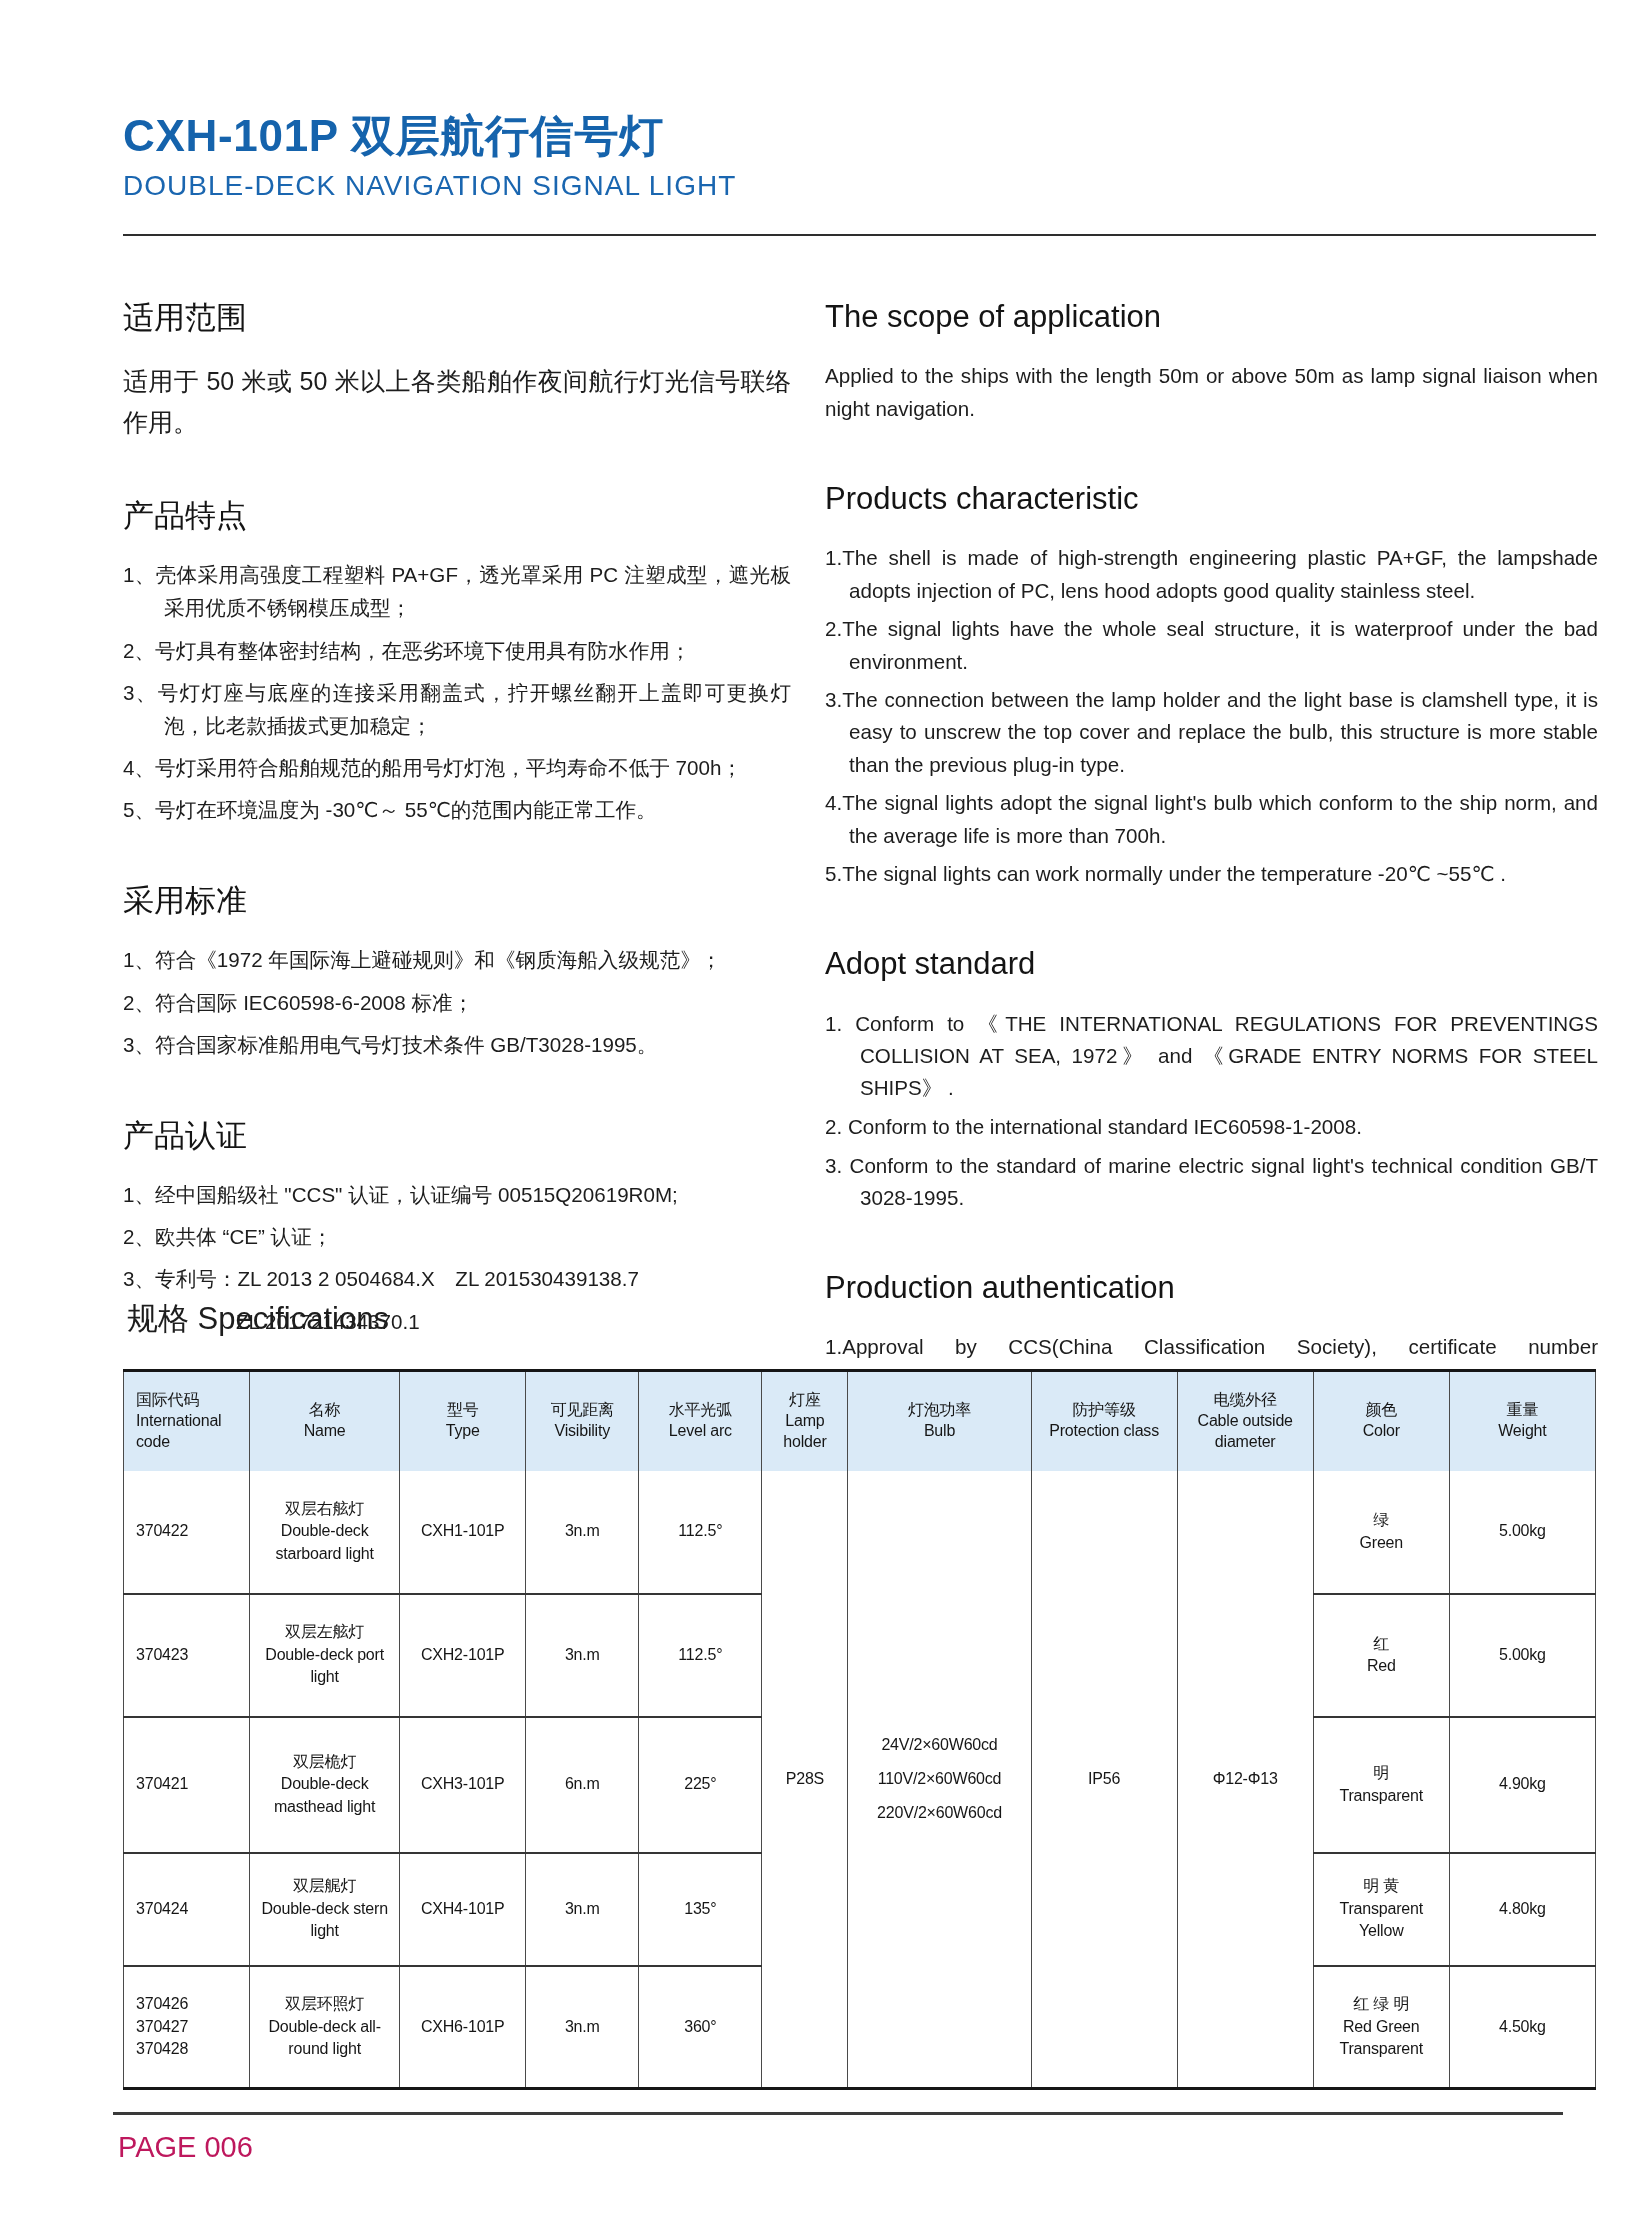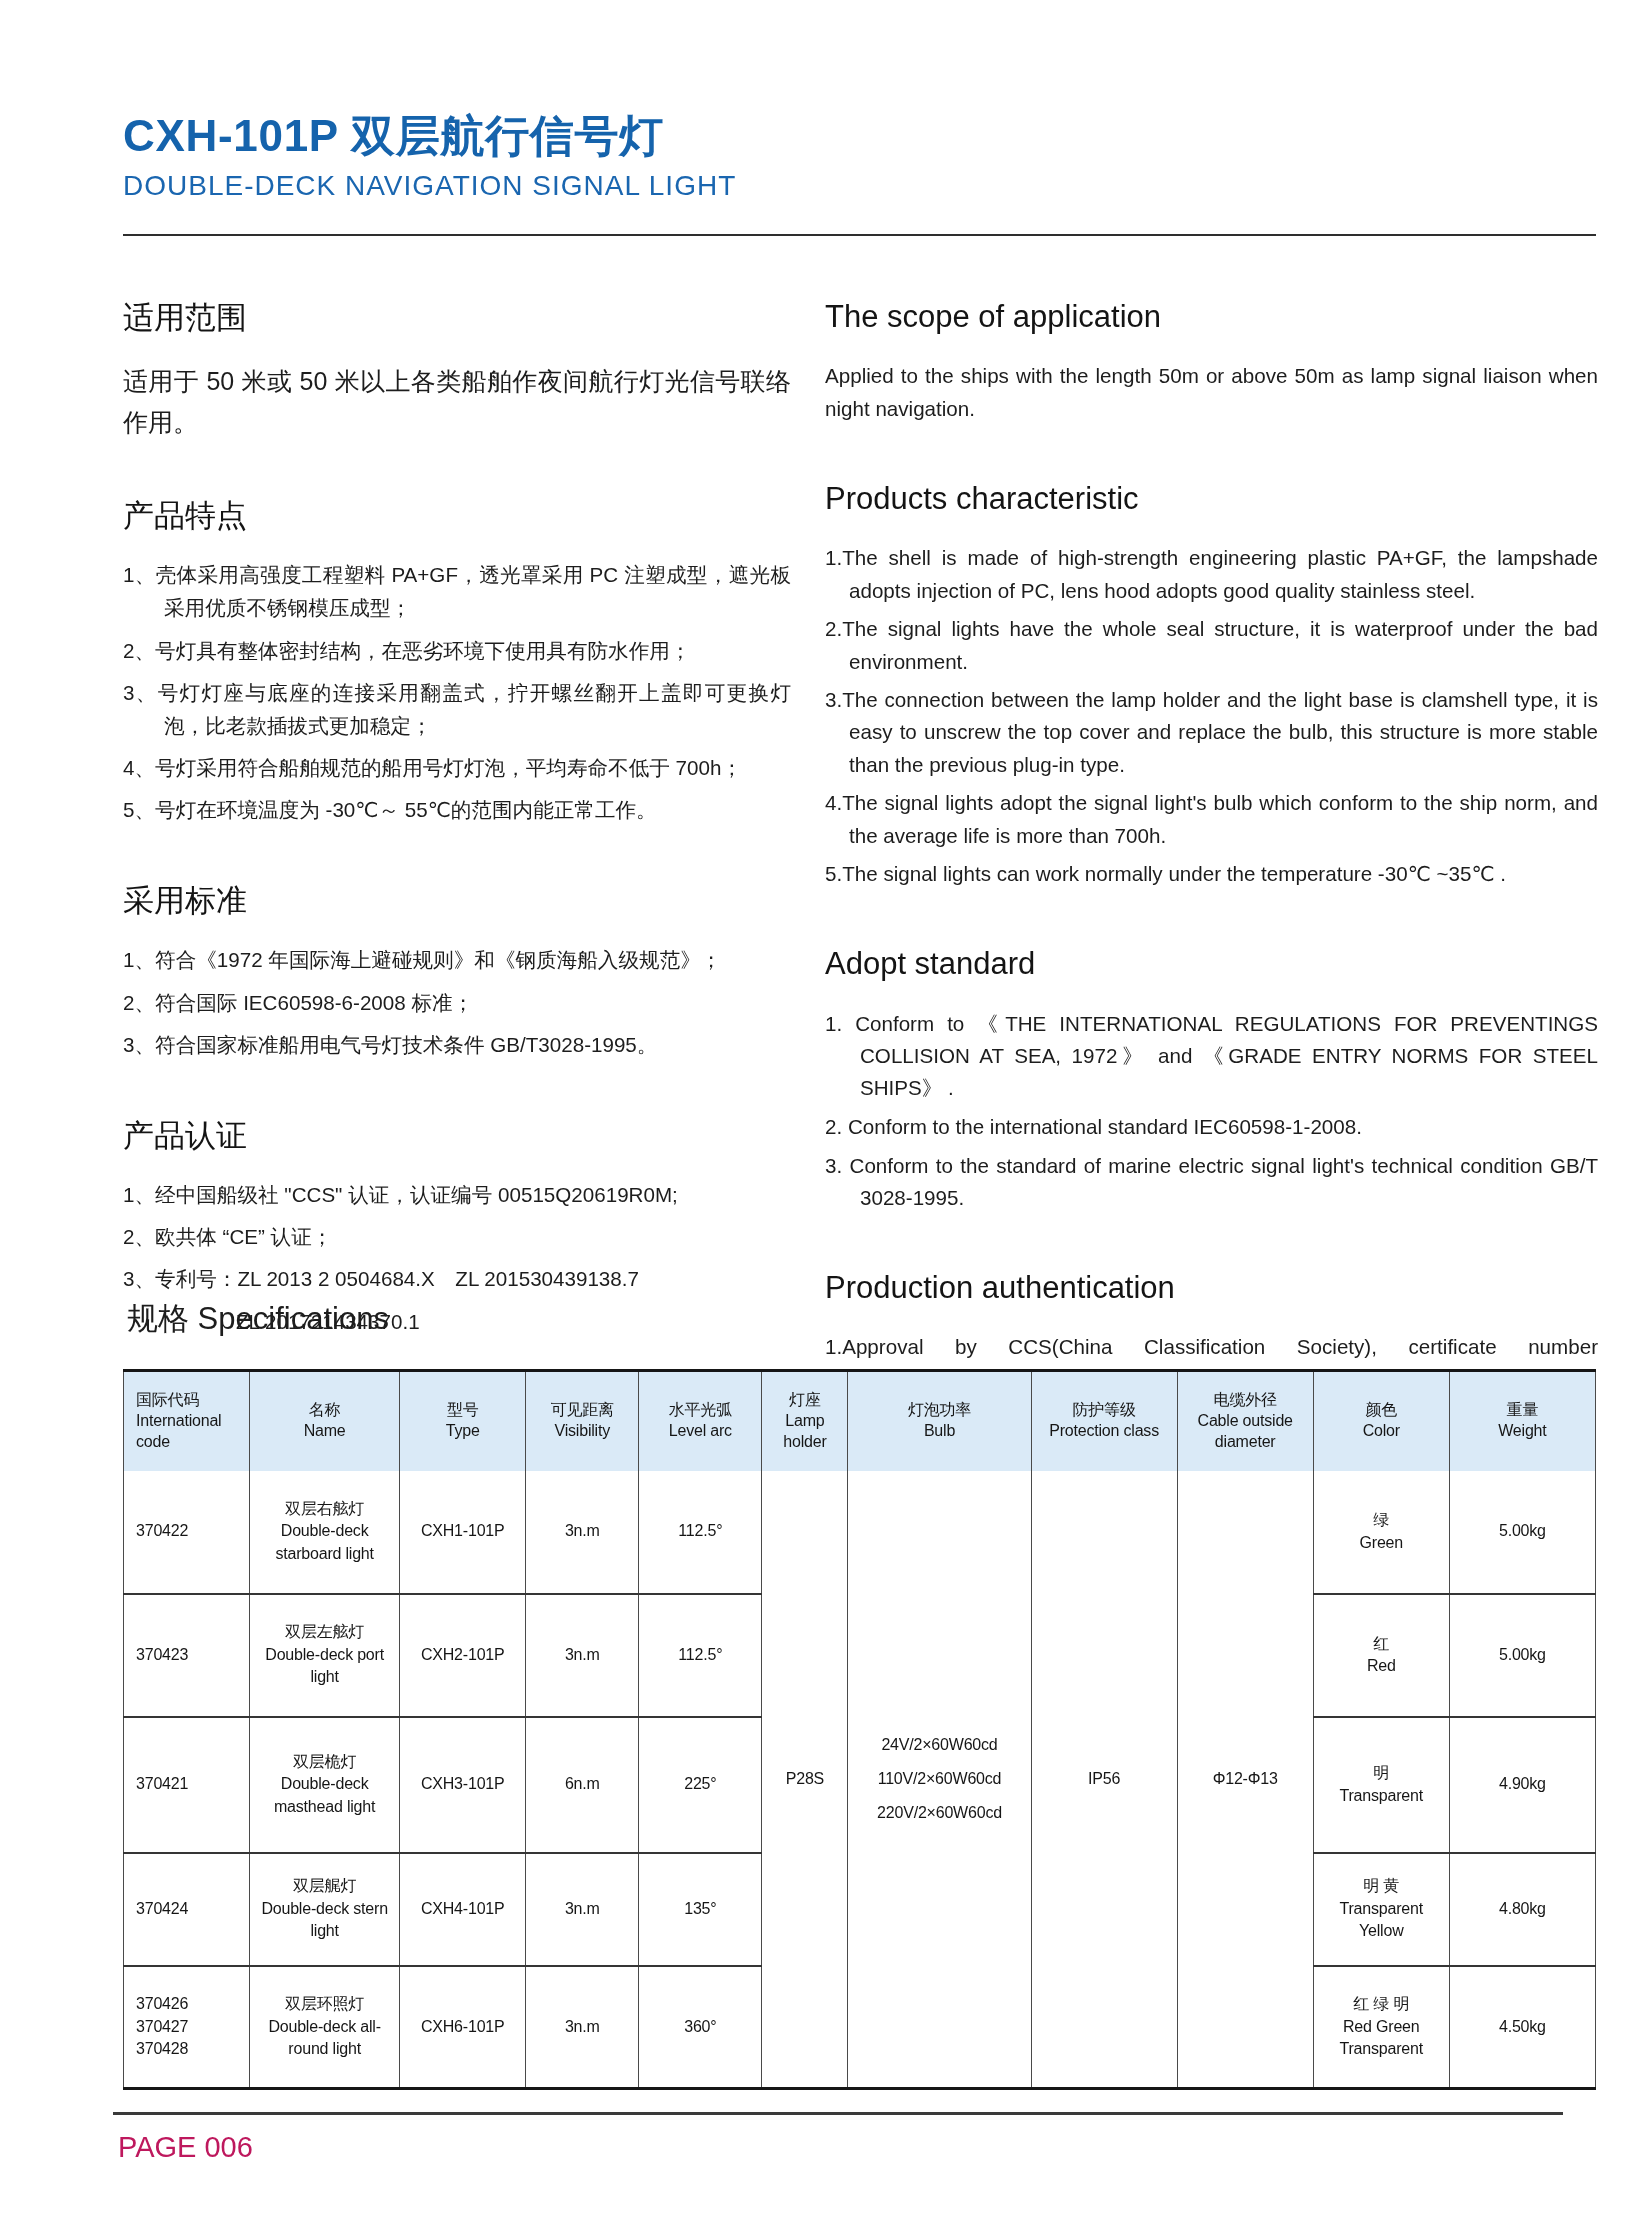--- a/index.html
+++ b/index.html
@@ -118,21 +118,21 @@
       <p class="body-en">Applied to the ships with the length 50m or above 50m as lamp signal liaison when night navigation.</p>
     </div>
 
     <div class="sec">
       <h2 class="sec-heading">Products characteristic</h2>
       <ul class="plain en-list">
         <li>1.The shell is made of high-strength engineering plastic PA+GF, the lampshade adopts injection of PC, lens hood adopts good quality stainless steel.</li>
         <li>2.The signal lights have the whole seal structure, it is waterproof under the bad environment.</li>
         <li>3.The connection between the lamp holder and the light base is clamshell type, it is easy to unscrew the top cover and replace the bulb, this structure is more stable than the previous plug-in type.</li>
         <li>4.The signal lights adopt the signal light's bulb which conform to the ship norm, and the average life is more than 700h.</li>
-        <li>5.The signal lights can work normally under the temperature -30℃ ~35℃ .</li>
+        <li>5.The signal lights can work normally under the temperature -20℃ ~55℃ .</li>
       </ul>
     </div>
 
     <div class="sec">
       <h2 class="sec-heading">Adopt standard</h2>
       <ul class="plain en-list en-std">
         <li>1. Conform to 《THE INTERNATIONAL REGULATIONS FOR PREVENTINGS COLLISION AT SEA, 1972》 and 《GRADE ENTRY NORMS FOR STEEL SHIPS》 .</li>
         <li>2. Conform to the international standard IEC60598-1-2008.</li>
         <li>3. Conform to the standard of marine electric signal light's technical condition GB/T 3028-1995.</li>
       </ul>

